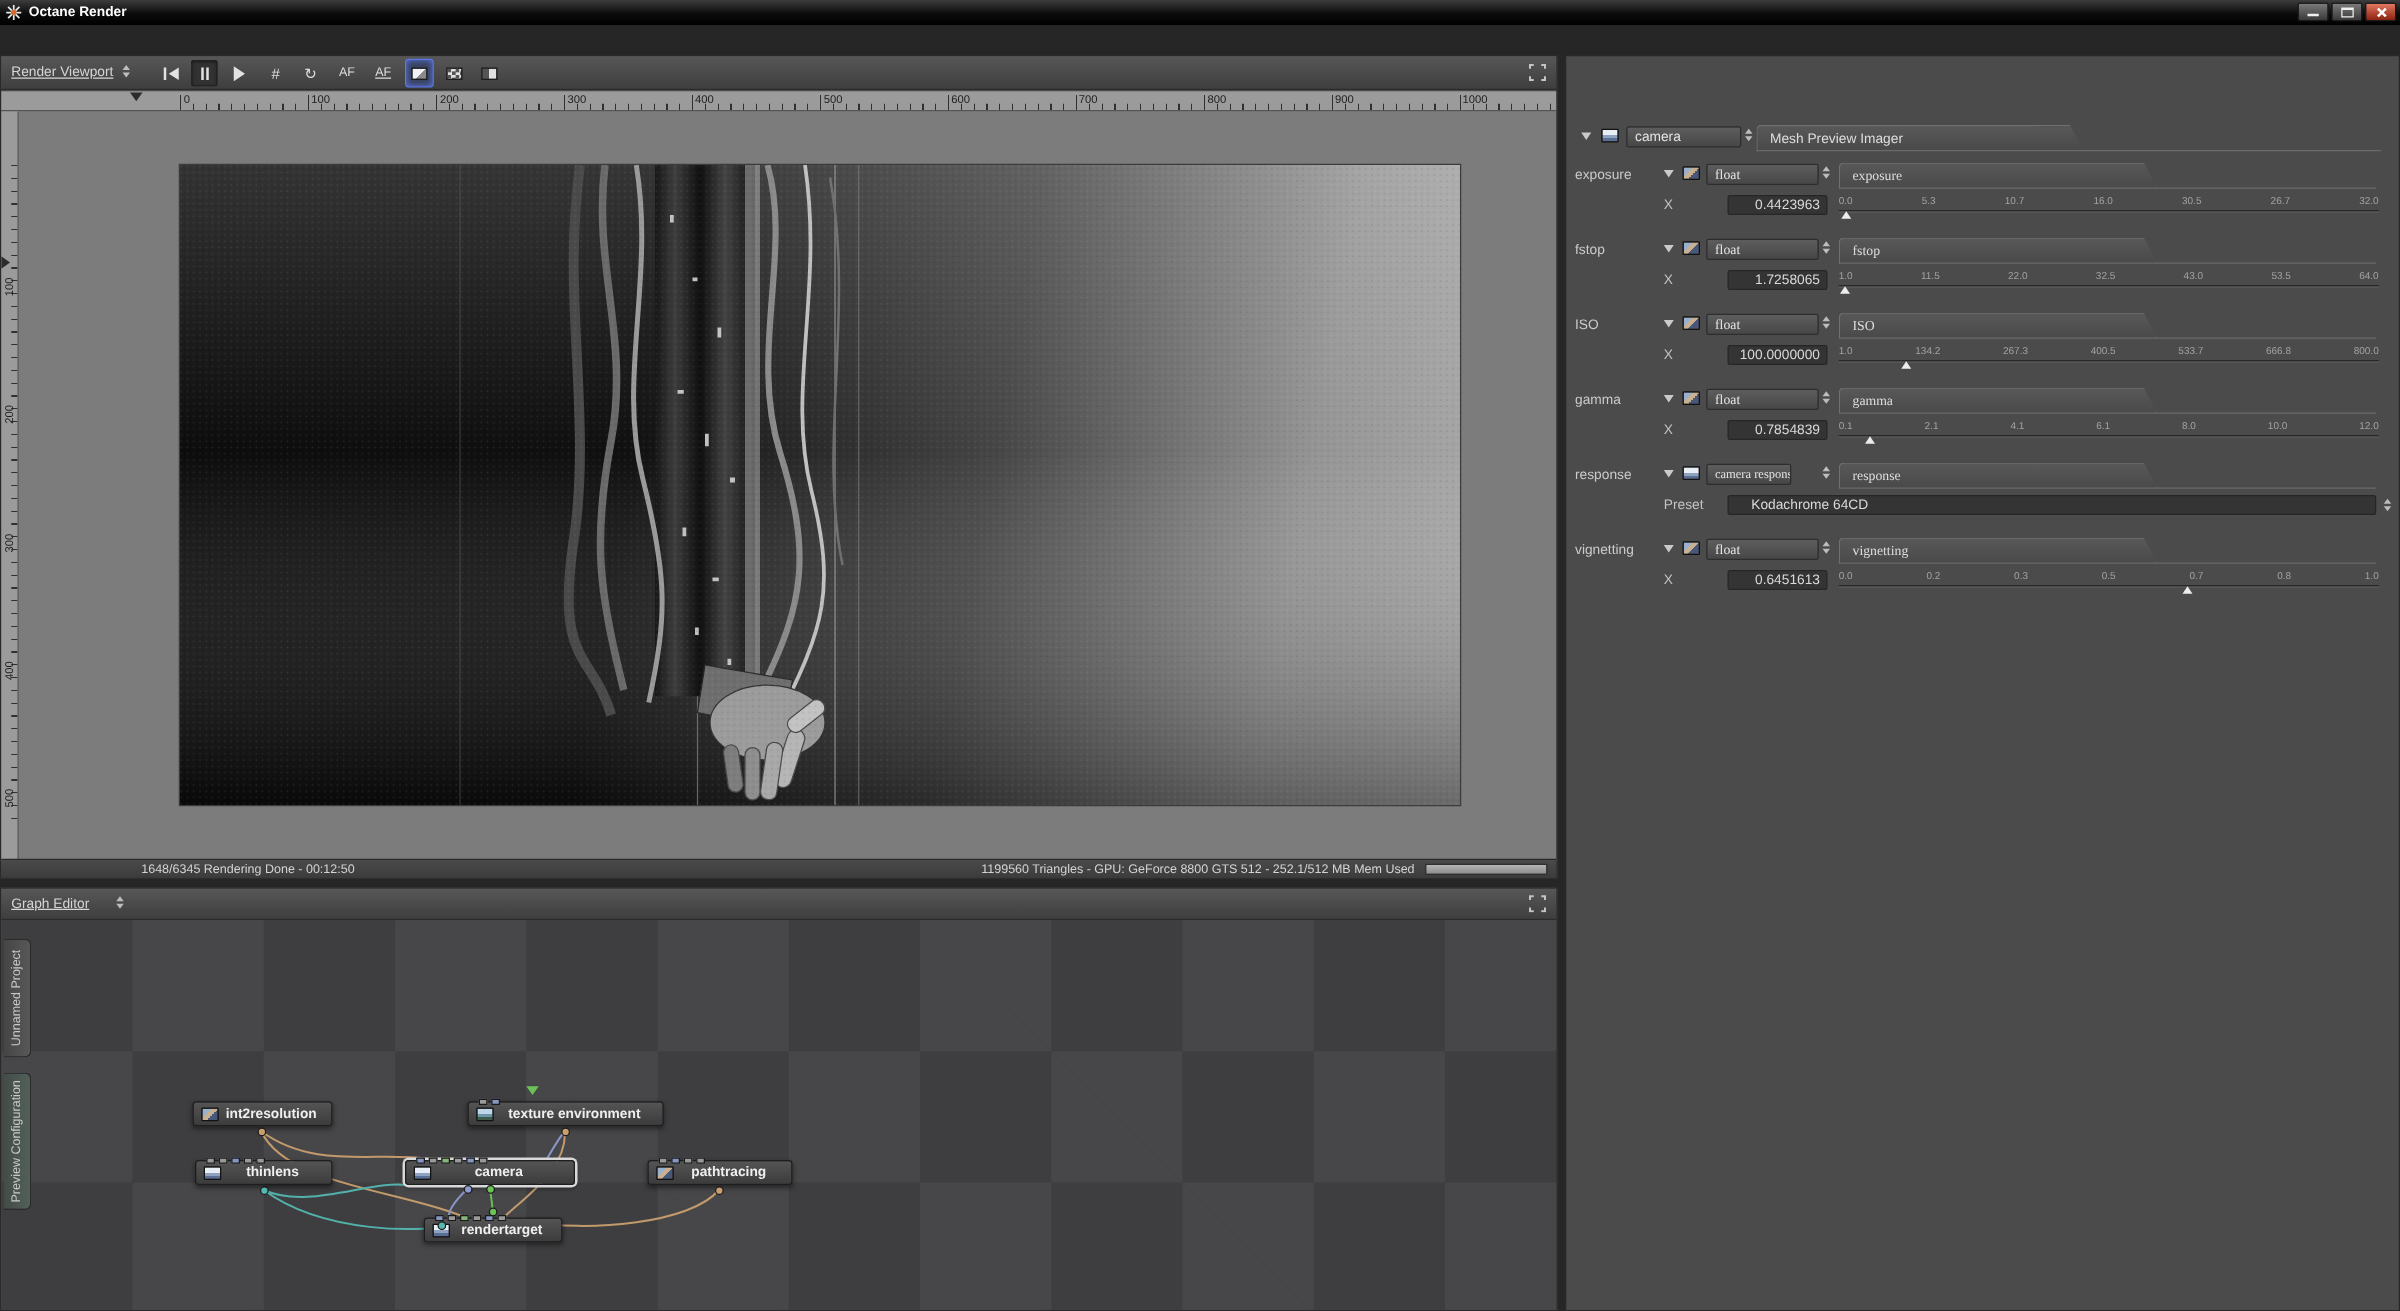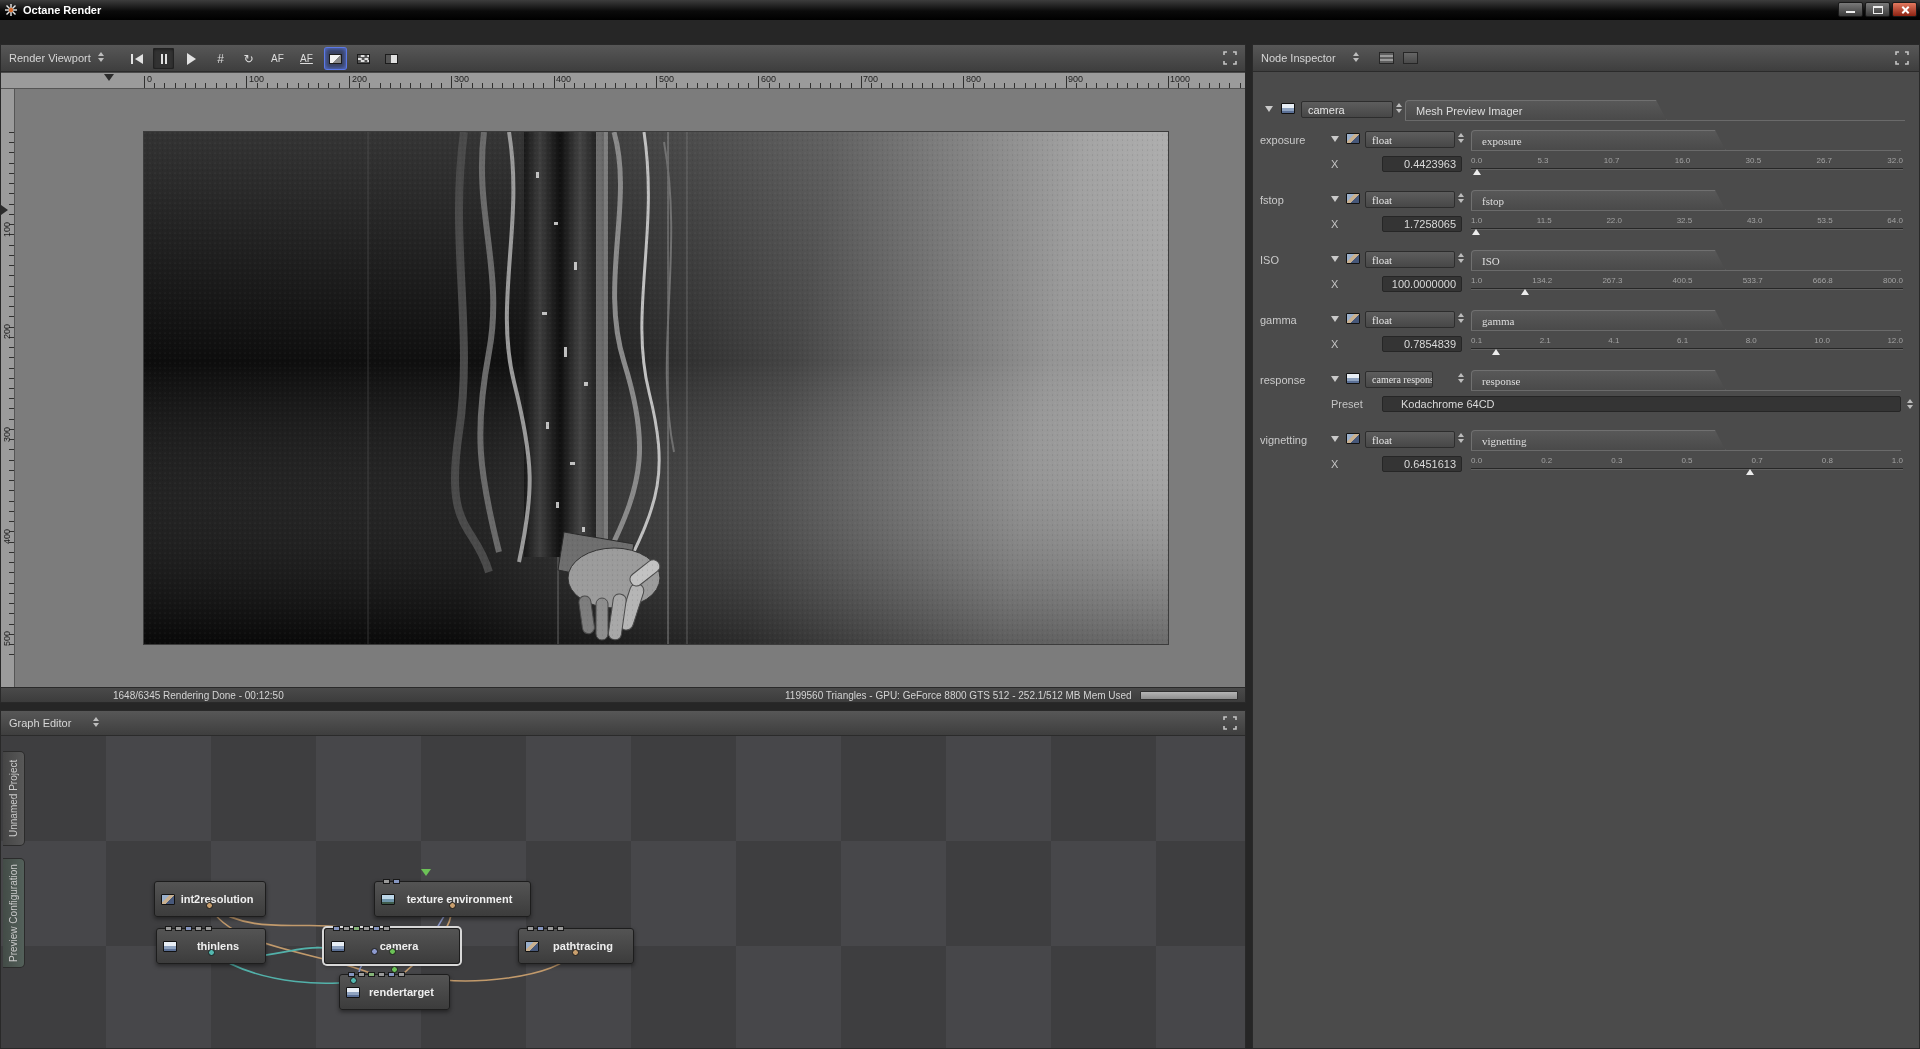--- a/index.html
+++ b/index.html
@@ -25,21 +25,21 @@
   
   .menubar { position:absolute; left:0; top:20px; width:1920px; height:23px;
     background:linear-gradient(#4a4a4a,#3b3b3b); border-bottom:1px solid #222;
     display:flex; align-items:center; padding-left:6px; gap:2px; color:#ddd; }
   .menuitem { padding:3px 10px; border-radius:2px; }
 
   
   .panel { position:absolute; background:#4b4b4b; border:1px solid #292929; }
   .phead { position:absolute; left:0; top:0; right:0; height:27px;
     background:linear-gradient(#575757,#3e3e3e); border-bottom:1px solid #2b2b2b; }
-  .phead .plab { position:absolute; left:8px; top:7px; color:#d6d6d6; }
+  .phead .plab { position:absolute; left:8px; top:7px; color:#d6d6d6;text-decoration:underline; }
   .spin { display:inline-flex; flex-direction:column; gap:2px; position:absolute; }
   .spin i { width:0; height:0; border-left:3px solid transparent; border-right:3px solid transparent; }
   .spin .su { border-bottom:4px solid #bdbdbd; }
   .spin .sd { border-top:4px solid #bdbdbd; }
   .fsicon { position:absolute; top:6px; }
 
   
   .tbtn { position:absolute; top:3px; width:21px; height:21px; display:flex; align-items:center;
     justify-content:center; gap:2px; border-radius:2px; color:#dedede; font-size:12px; }
   .tbtn.pressed { background:#323232; box-shadow:inset 0 0 0 1px #222, inset 0 1px 3px #111; }
@@ -92,21 +92,21 @@
       linear-gradient(45deg,#47474a 25%,transparent 25%,transparent 75%,#47474a 75%),
       linear-gradient(45deg,#47474a 25%,transparent 25%,transparent 75%,#47474a 75%);
     background-position:0 0,105px 105px; background-size:210px 210px; }
   .graph-canvas svg.wires { position:absolute; left:0; top:0; }
   .side-tab { position:absolute; left:2px; width:22px; background:linear-gradient(90deg,#585858,#454545);
     border:1px solid #2b2b2b; border-right:none; border-radius:5px 0 0 5px; color:#c9c9c9; font-size:10px;
     display:flex; align-items:center; justify-content:center; writing-mode:vertical-rl; transform:rotate(180deg);
     transform-origin:center; }
   .side-tab.t2 { background:linear-gradient(90deg,#53605a,#434c47); }
 
-  .gnode { position:absolute; height:36px; display:flex; align-items:center;
+  .gnode { position:absolute; height:20px; display:flex; align-items:center;
     background:linear-gradient(#545454,#3c3c3c); border:1px solid #1d1d1d; border-radius:3px;
     color:#efefef; font-weight:bold; box-shadow:0 2px 4px rgba(0,0,0,.45); }
   .gnode.selected { box-shadow:0 0 0 2px #d8d8d8, 0 2px 4px rgba(0,0,0,.45); }
   .gnode .nicon { margin:0 4px 0 6px; }
   .gnode .nlabel { flex:1; text-align:center; padding-right:10px; white-space:nowrap; }
   .pins { position:absolute; top:-3px; left:8px; display:flex; gap:3px; }
   .pins i { width:7px; height:5px; border:1px solid #191919; display:block; }
   .pb { background:var(--pin-blue); } .pg { background:var(--pin-gray); } .pgr { background:var(--pin-green); }
   .wdot { position:absolute; width:7px; height:7px; border-radius:50%; border:1px solid #1c1c1c; }
   .d-tan { background:var(--wire-tan); } .d-teal { background:var(--wire-teal); }
@@ -413,34 +413,20 @@
       <span class="wdot d-teal" style="left:207px;top:213px"></span>
       <span class="wdot d-blue" style="left:370px;top:212px"></span>
       <span class="wdot d-green" style="left:388px;top:212px"></span>
       <span class="wdot d-tan" style="left:571px;top:213px"></span>
       <span class="wdot d-green" style="left:390px;top:230px"></span>
       <span class="wdot d-teal" style="left:349px;top:241px"></span>
     </div>
   </div>
 
   <div class="panel" style="left:1252px;top:44px;width:668px;height:1005px">
-    <div class="phead">
-      <span class="plab">Node Inspector</span>
-      <span class="spin" style="left:100px;top:7px">
-          <i class="su"></i>
-          <i class="sd"></i>
-        </span>
-      <span class="hicon lines" style="left:126px"></span>
-      <span class="hicon" style="left:150px"></span>
-      <span class="fsicon" style="left:642px">
-        <svg width="14" height="14" viewBox="0 0 14 14">
-            <path d="M1 4V1h3M10 1h3v3M13 10v3h-3M4 13H1v-3" fill="none" stroke="#c4c4c4" stroke-width="1.6"></path>
-          </svg>
-      </span>
-    </div>
 
     <div class="ins-body">
 
       <div class="camrow">
         <span class="tri-down" style="position:absolute;left:12px;top:6px"></span>
         <span class="nicon" style="position:absolute;left:28px;top:3px"></span>
         <span class="namebox" style="left:48px;width:92px;top:1px">camera</span>
         <span class="spin" style="left:143px;top:3px">
             <i class="su"></i>
             <i class="sd"></i>

